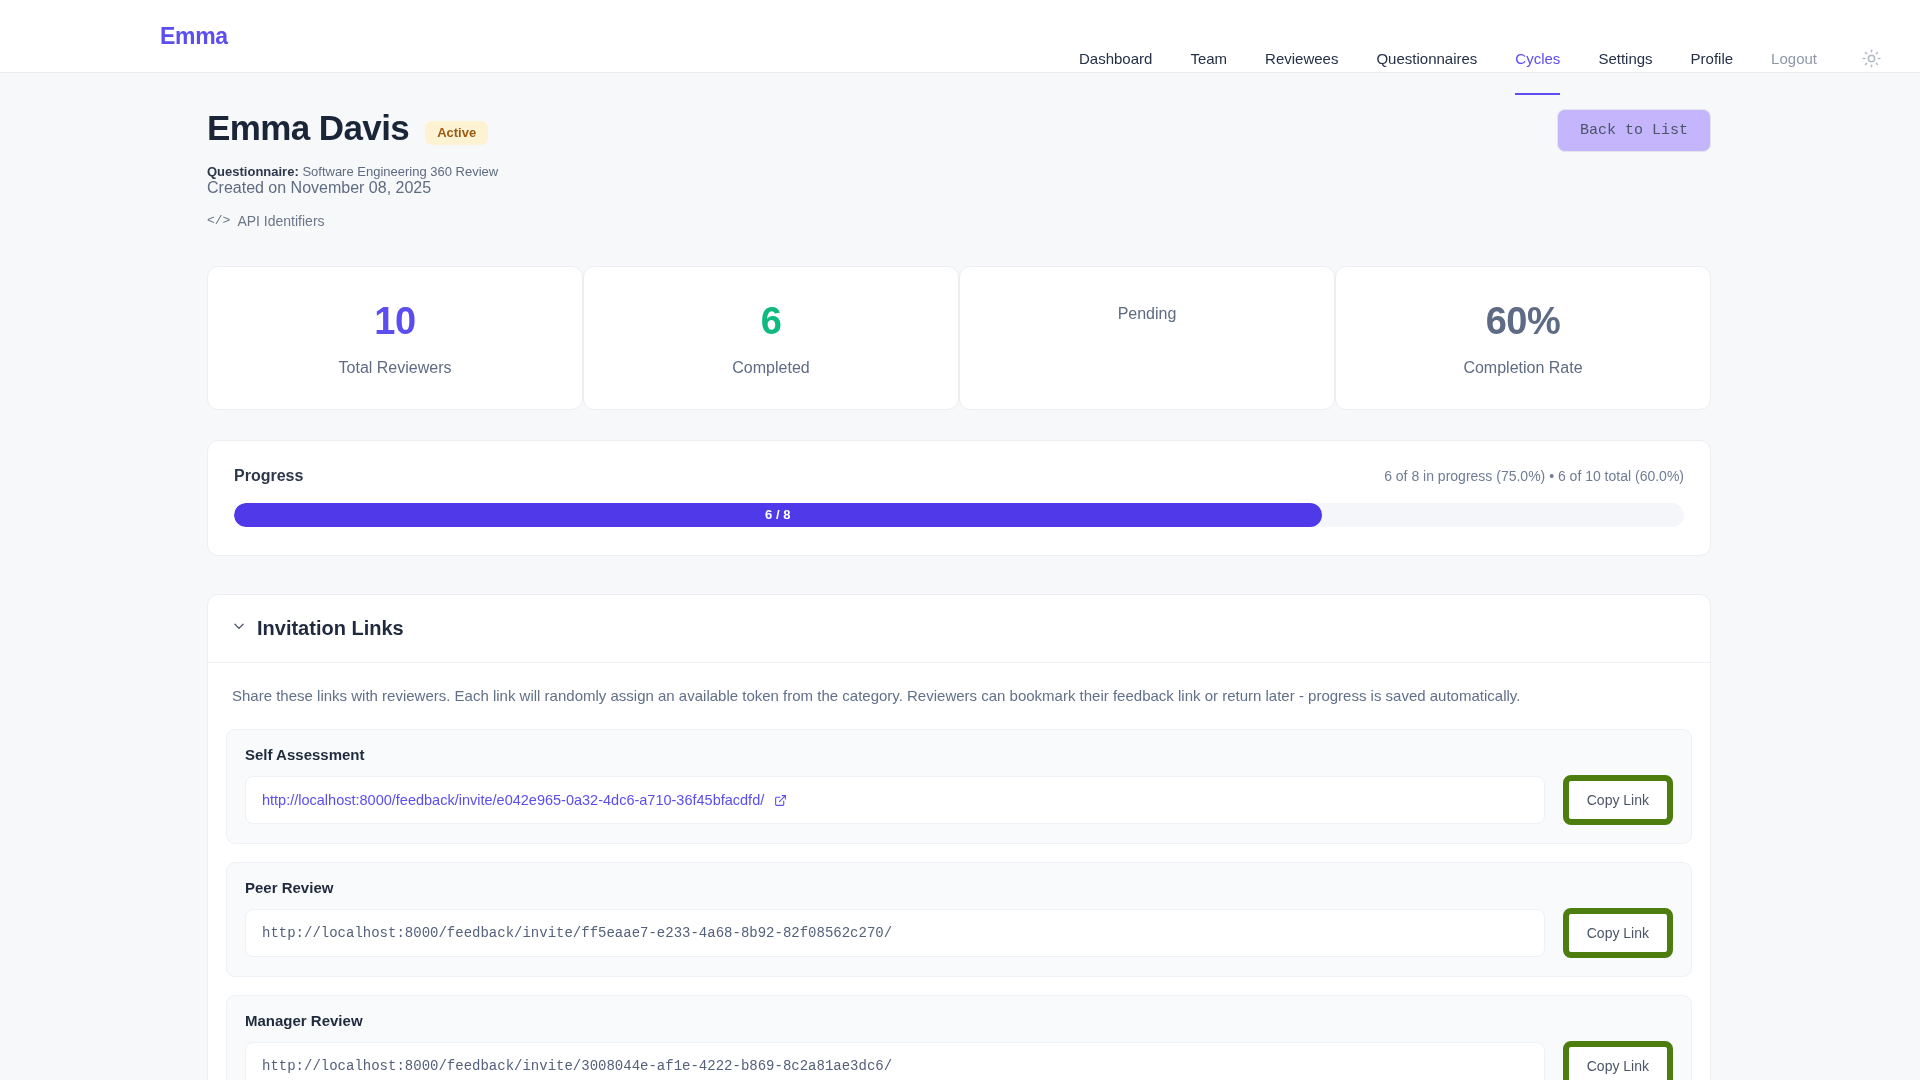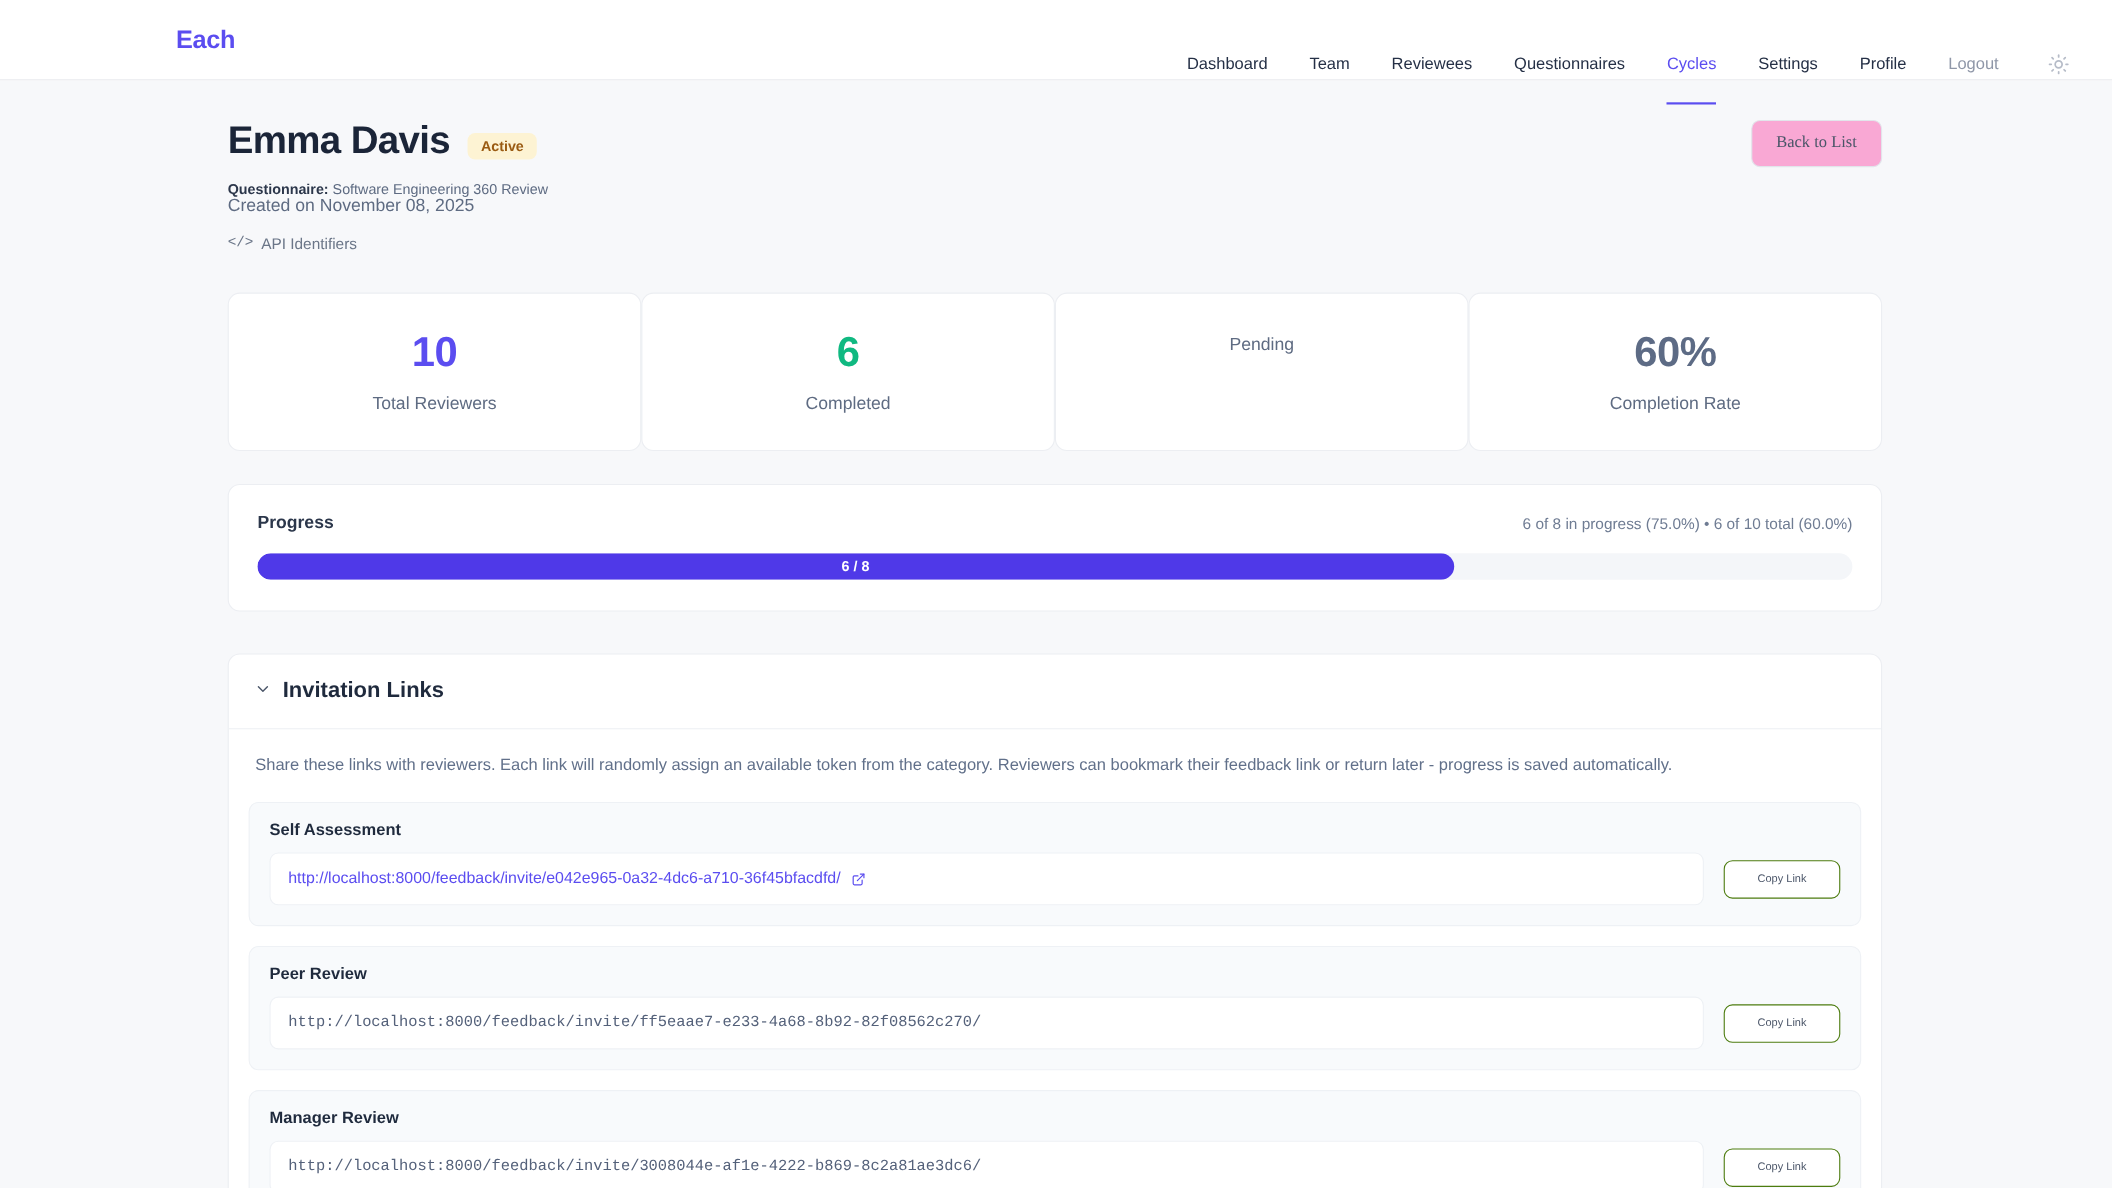--- a/index.html
+++ b/index.html
@@ -126,28 +126,28 @@
     cursor: pointer;
     width: max-content;
   }
   .code-glyph {
     font-family: "Liberation Mono", monospace;
     font-size: 13px;
     color: #6b7688;
   }
 
   .btn-outline {
-    background: #f9a8d4;
+    background: #c4b5fd;
     border: 1px solid #e2e5eb;
     border-radius: 8px;
     padding: 12px 22px;
     font-size: 15px;
     color: #4a5568;
     cursor: pointer;
-    font-family: Liberation Serif, serif;
+    font-family: Liberation Mono, monospace;
     white-space: nowrap;
   }
 
   
   .stats {
     display: grid;
     grid-template-columns: repeat(4, 1fr);
     margin-top: 37px;
   }
   .stat-card {
@@ -283,36 +283,36 @@
     word-break: break-all;
   }
   .link-url.mono {
     font-family: "Liberation Mono", monospace;
     color: #54617a;
     font-size: 14px;
   }
   .ext-icon { flex-shrink: 0; display: inline-flex; }
   .btn-copy {
     background: #ffffff;
-    border: 1px solid #4d7c0f;
+    border: 6px solid #4d7c0f;
     border-radius: 8px;
     padding: 11px 18px;
-    font-size: 10px;
+    font-size: 14px;
     color: #4a5568;
     cursor: pointer;
     font-family: "Liberation Sans", sans-serif;
     white-space: nowrap;
     min-width: 106px;
   }
 </style>
 </head>
 <body>
 
 <div class="navbar">
-  <div class="brand">Each</div>
+  <div class="brand">Emma</div>
   <nav class="nav-links">
     <a class="nav-link">Dashboard</a>
     <a class="nav-link">Team</a>
     <a class="nav-link">Reviewees</a>
     <a class="nav-link">Questionnaires</a>
     <a class="nav-link active">Cycles</a>
     <a class="nav-link">Settings</a>
     <a class="nav-link">Profile</a>
     <a class="nav-link muted">Logout</a>
     <div class="theme-toggle">

